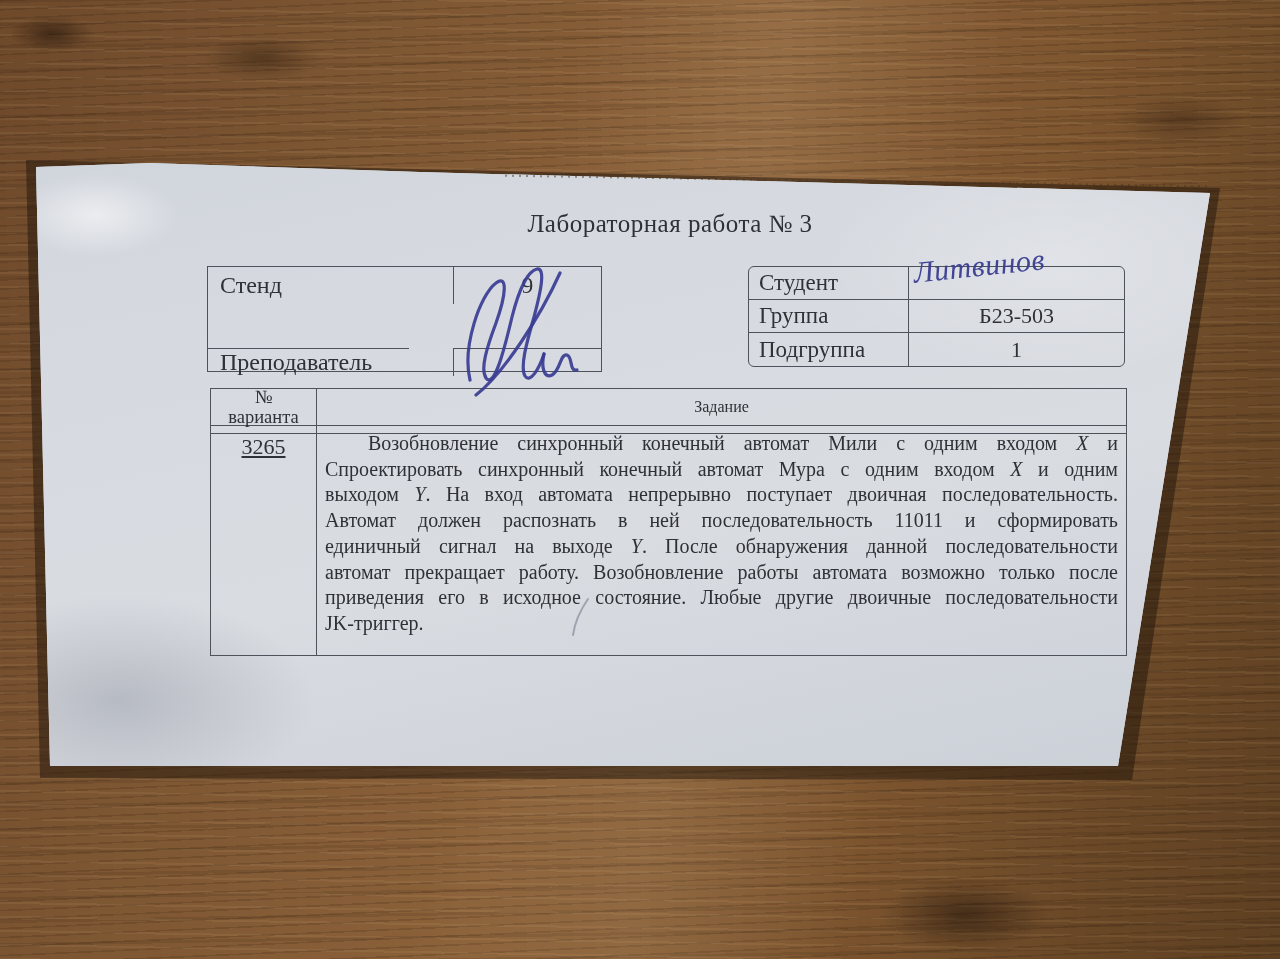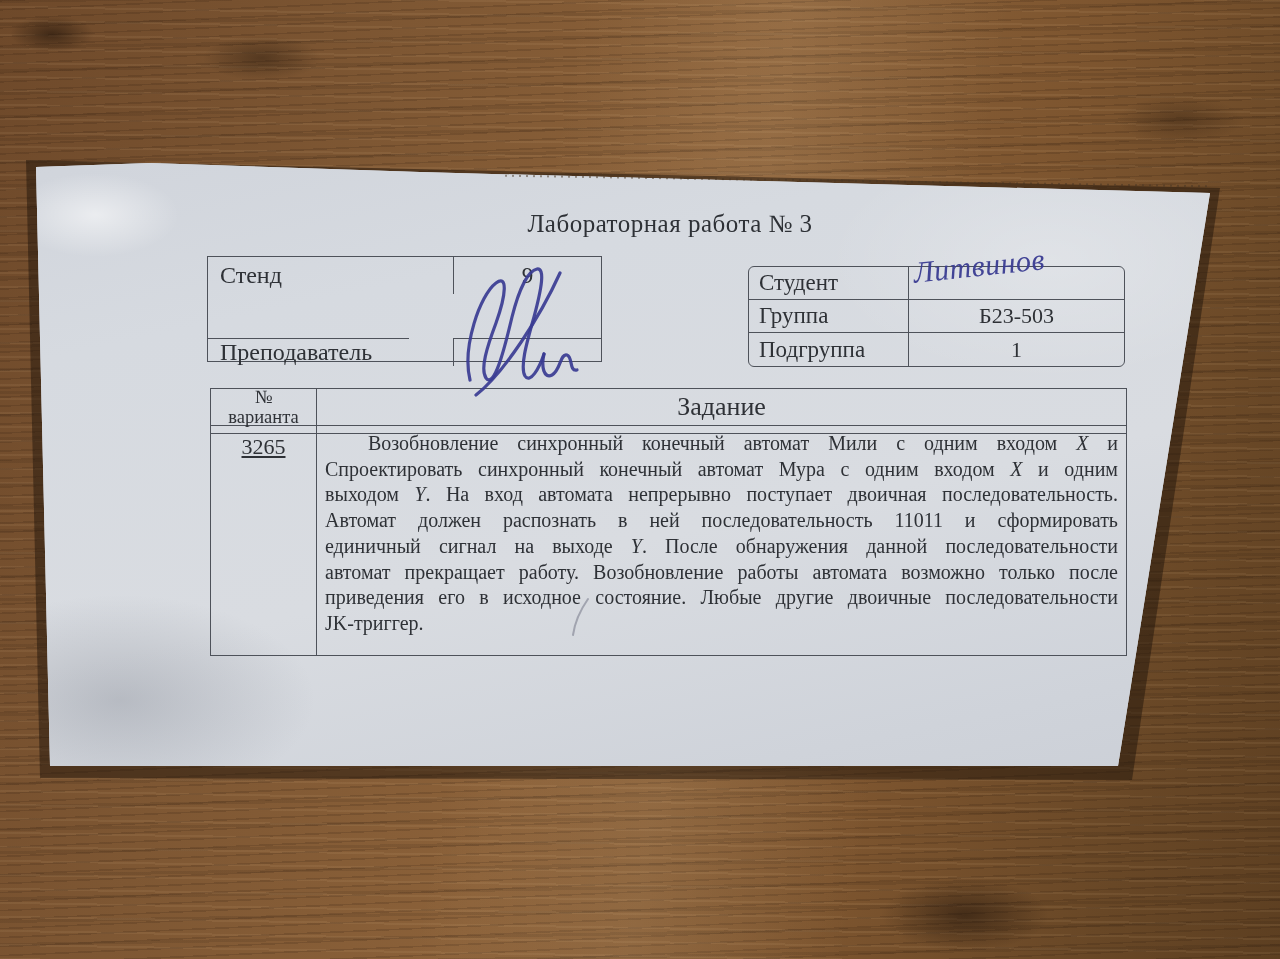--- a/index.html
+++ b/index.html
@@ -59,32 +59,32 @@
     text-align:center;font-size:25px;letter-spacing:.5px;
   }
 
   .tbl{position:absolute;display:grid;border:1.5px solid var(--line);}
   .cell{display:flex;align-items:center;overflow:visible;}
   .b-l{border-left:1.5px solid var(--line);}
   .b-t{border-top:1.5px solid var(--line);}
   .lbl{padding-left:12px;font-size:24px;}
   .val{justify-content:center;font-size:23px;}
 
-  #stand-table{left:207px;top:256px;width:393px;height:104px;
+  #stand-table{left:207px;top:266px;width:393px;height:104px;
     grid-template-columns:201px 1fr;grid-template-rows:37px 1fr;gap:44px;}
   #student-table{left:748px;top:266px;width:375px;height:99px;
     grid-template-columns:159px 1fr;grid-template-rows:32px 33px 1fr;border-radius:6px;}
   #student-table .lbl{font-size:23px;padding-left:10px;}
   #student-table .val{font-size:22px;}
 
   #task-table{left:210px;top:388px;width:915px;height:266px;
     grid-template-columns:105px 1fr;grid-template-rows:37px 1fr;}
   #task-table .head{justify-content:center;border-bottom:1.5px solid var(--line);}
   .variant-head{flex-direction:column;font-size:18.5px;line-height:20px;justify-content:center;}
-  .task-head{font-size:26px;}
+  .task-head{font-size:16px;}
   .double-rule{position:absolute;left:0;right:0;top:43.5px;height:1.5px;background:var(--line);}
   .variant-cell{align-items:flex-start;justify-content:center;font-size:22px;padding-top:8px;text-decoration:underline;}
   .task-cell{display:block;padding:5px 8px 0 8px;}
   .task-line{font-size:20px;line-height:25.7px;text-align:justify;text-align-last:justify;}
   .task-line.indent{text-indent:43px;}
   .task-line.last{text-align-last:left;}
   .task-line em{font-style:italic;}
 
   
   .sig-svg{position:absolute;left:440px;top:255px;width:150px;height:145px;}

